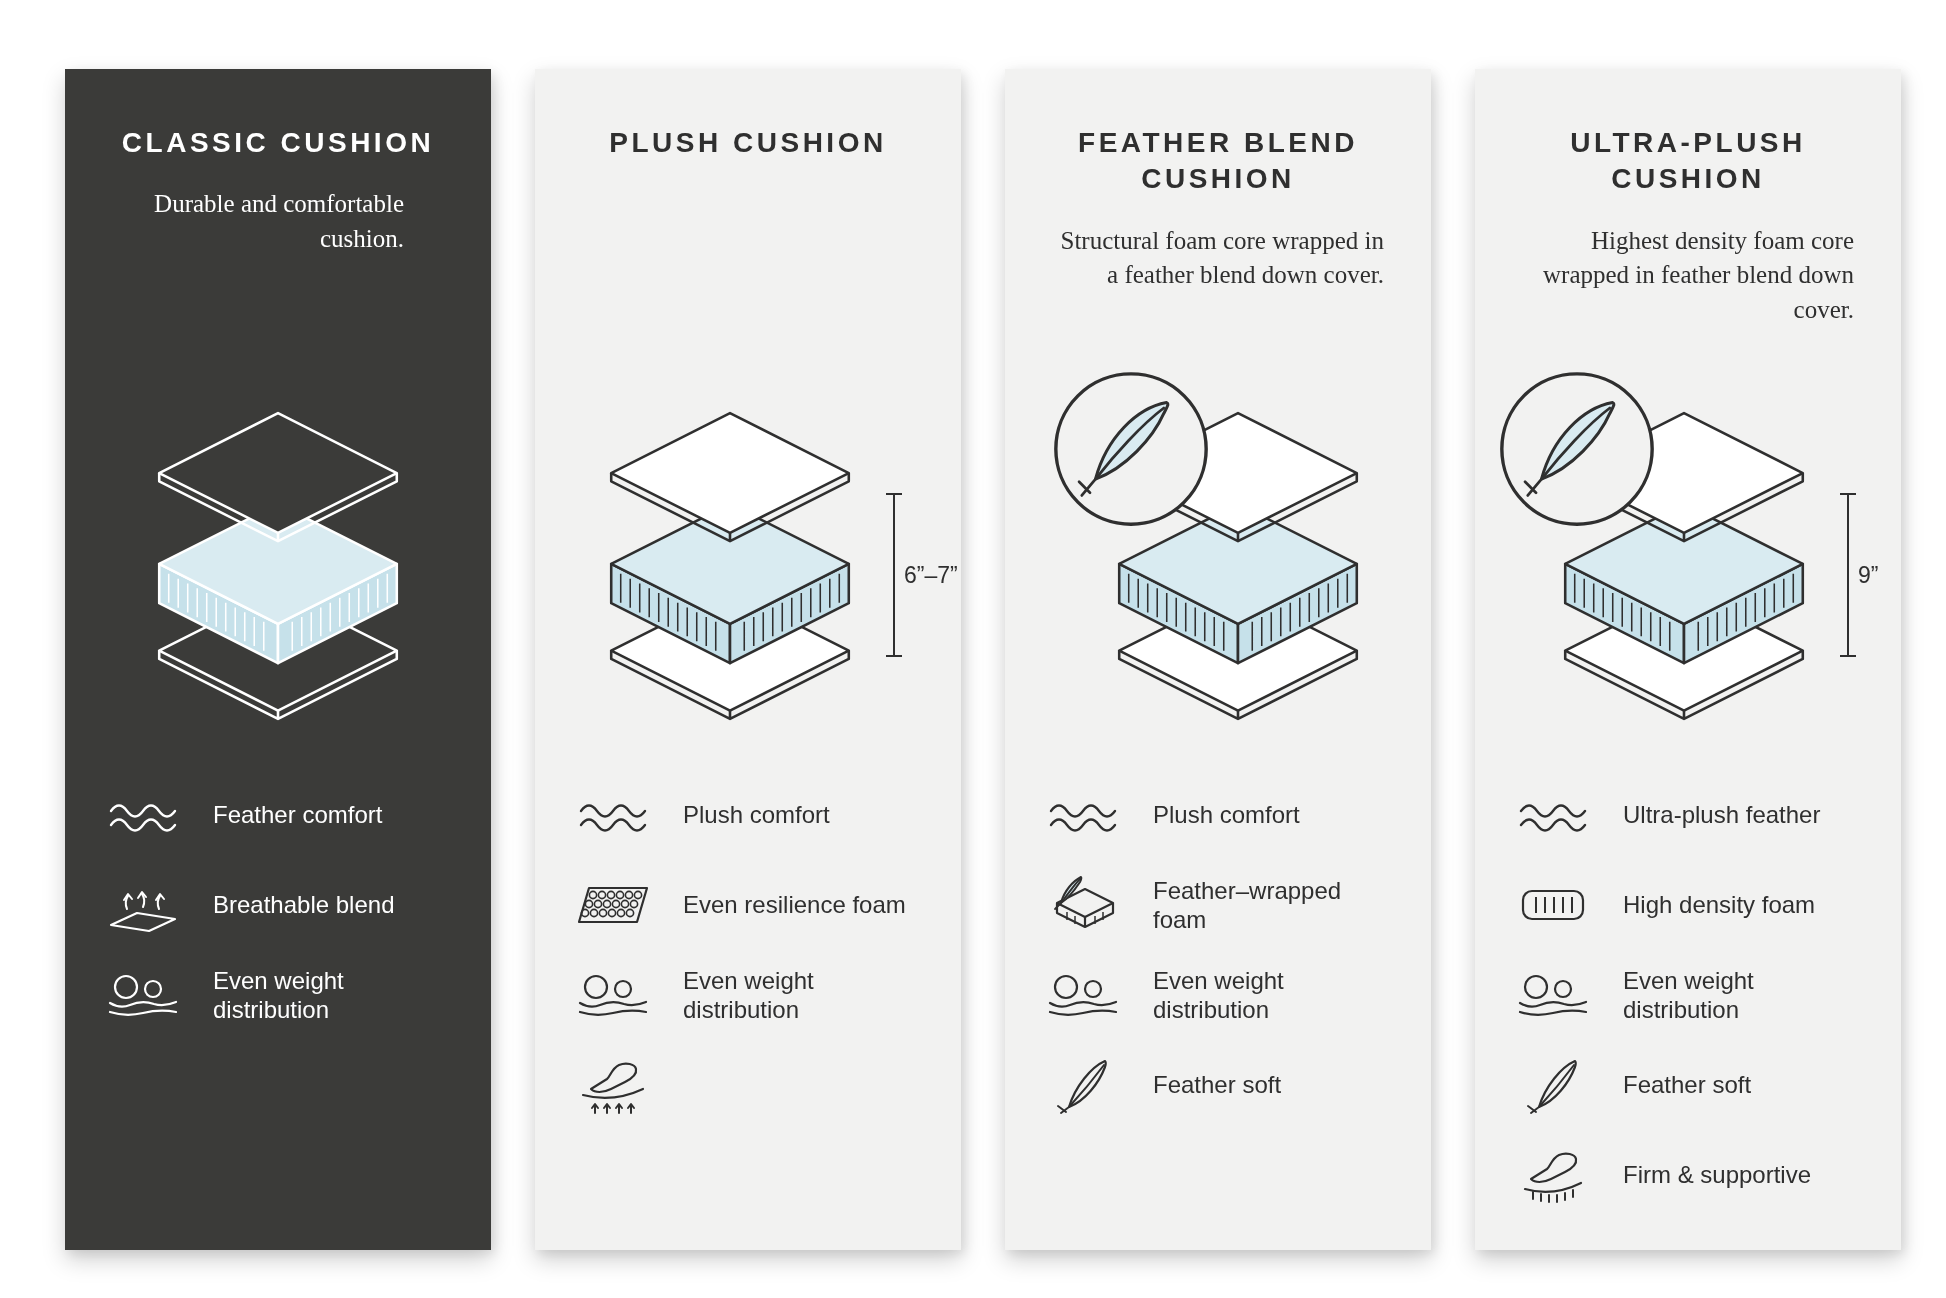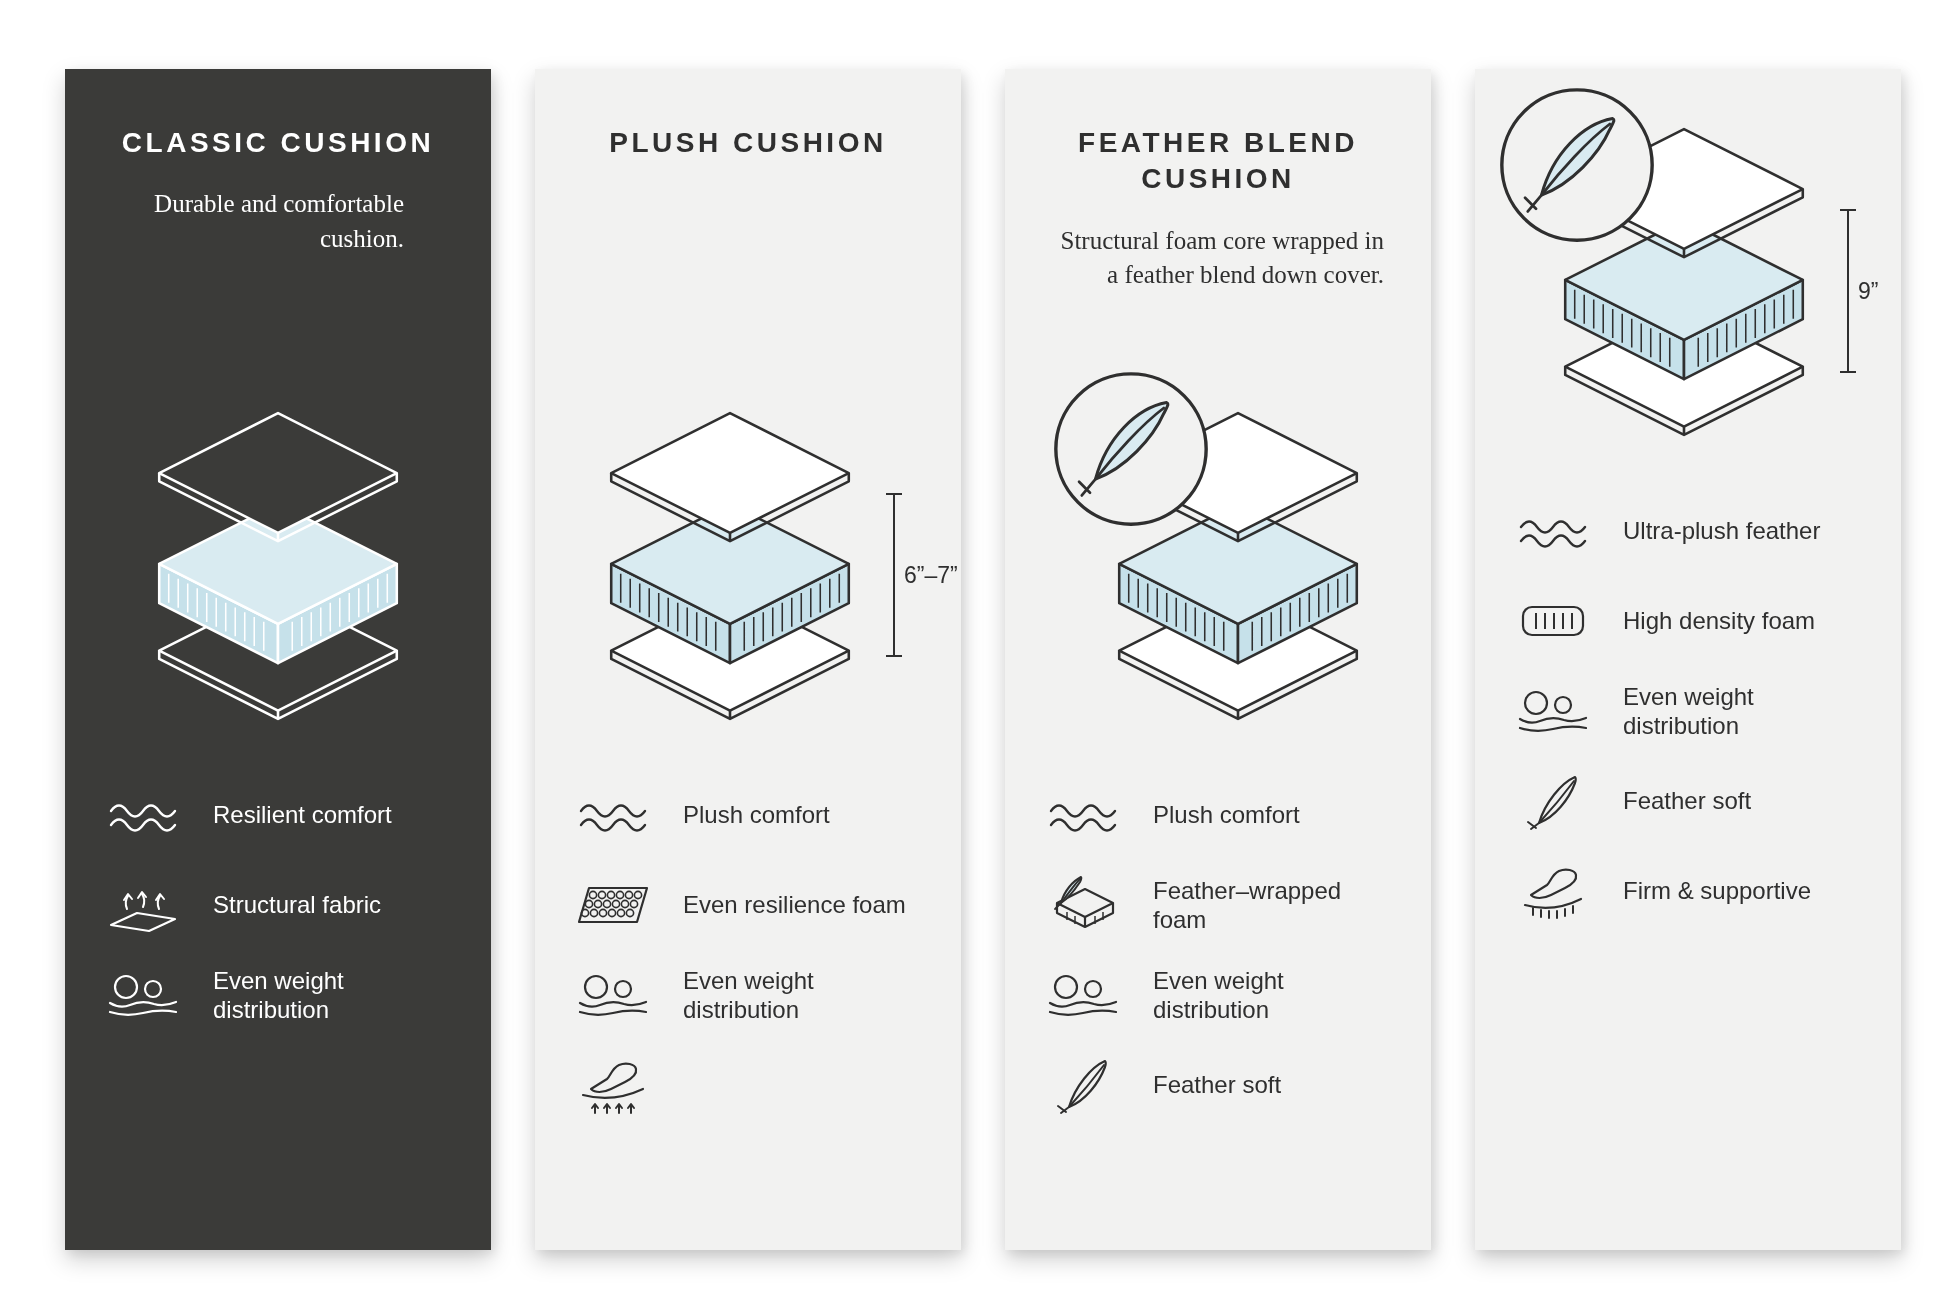--- a/index.html
+++ b/index.html
@@ -156,27 +156,27 @@
     <div class="diagram-wrap diagram-center">
       <svg class="cushion" viewBox="0 0 300 304">
           <use href="#sym-cushion"></use>
         </svg>
     </div>
     <div class="features">
       <div class="feature">
         <svg class="feat-icon" viewBox="0 0 76 60">
             <use href="#sym-waves"></use>
           </svg>
-        <span class="feat-label">Resilient comfort</span>
+        <span class="feat-label">Feather comfort</span>
       </div>
       <div class="feature">
         <svg class="feat-icon" viewBox="0 0 76 60">
             <use href="#sym-breathable"></use>
           </svg>
-        <span class="feat-label">Structural fabric</span>
+        <span class="feat-label">Breathable blend</span>
       </div>
       <div class="feature">
         <svg class="feat-icon" viewBox="0 0 76 60">
             <use href="#sym-weight"></use>
           </svg>
         <span class="feat-label">Even weight distribution</span>
       </div>
     </div>
   </section>
 
@@ -255,20 +255,24 @@
       <div class="feature">
         <svg class="feat-icon" viewBox="0 0 76 60">
             <use href="#sym-feather"></use>
           </svg>
         <span class="feat-label">Feather soft</span>
       </div>
     </div>
   </section>
 
   <section class="panel">
+    <div class="panel-header">
+      <h2 class="panel-title">ULTRA-PLUSH CUSHION</h2>
+      <p class="panel-desc">Highest density foam core wrapped in feather blend down cover.</p>
+    </div>
     <div class="diagram-wrap diagram-p4">
       <svg class="cushion" viewBox="0 0 300 304">
           <use href="#sym-cushion"></use>
         </svg>
       <svg class="feather-badge" viewBox="0 0 120 120">
           <use href="#sym-feather-badge"></use>
         </svg>
       <div class="dimension">
         <div class="dim-line"></div>
         <span class="dim-label">9”</span>

